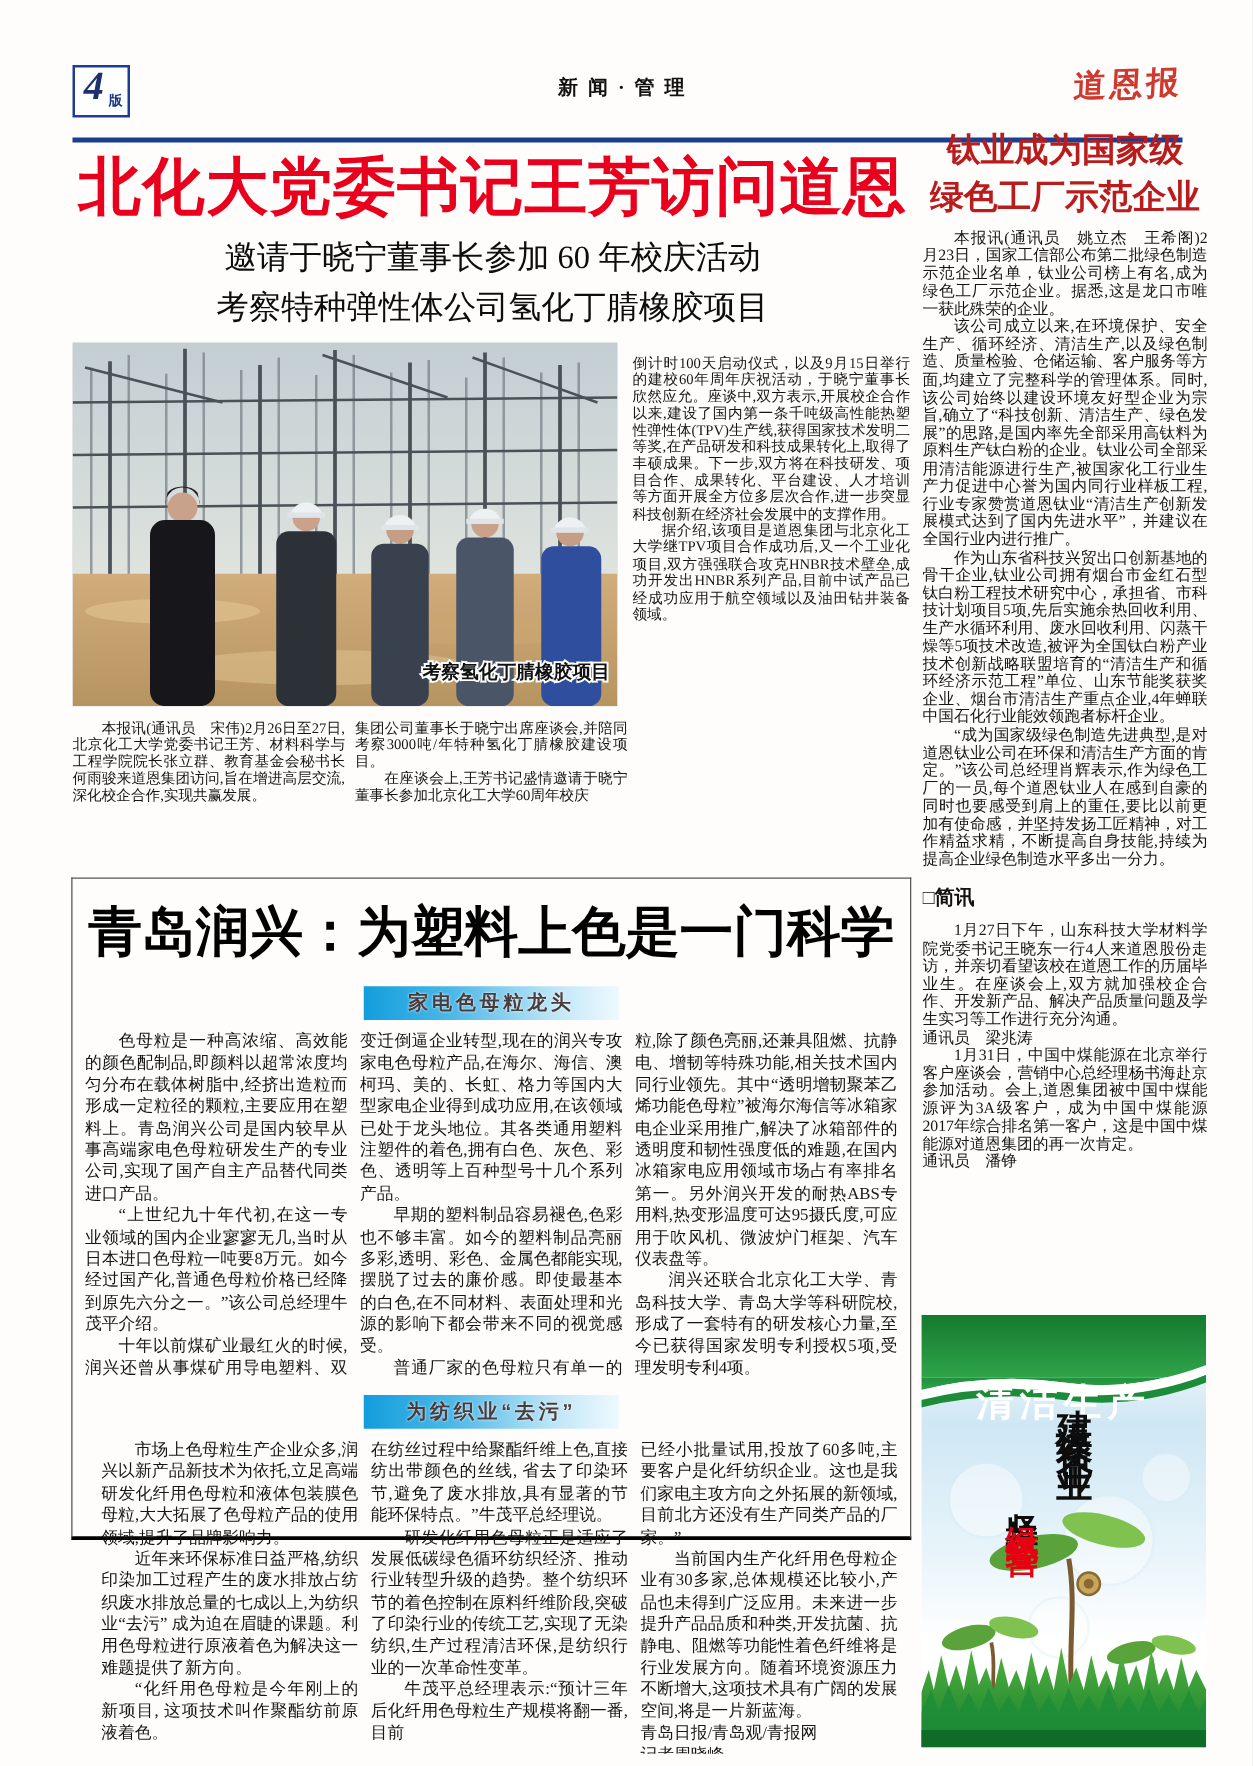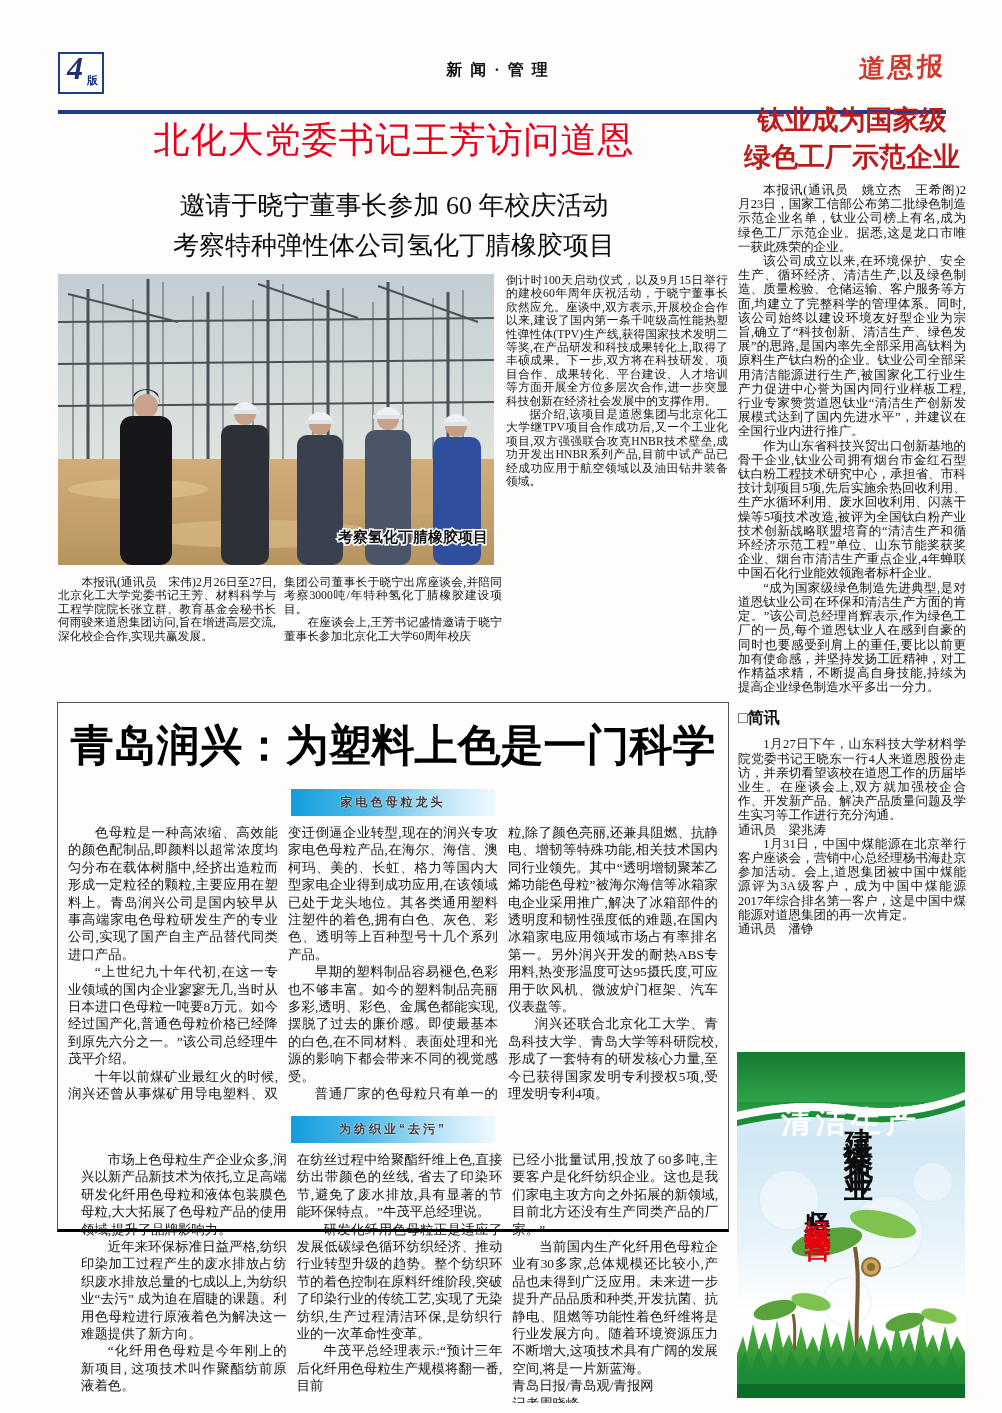--- a/index.html
+++ b/index.html
@@ -10,39 +10,39 @@
        border:2px solid #1b3e8e;box-sizing:border-box;}
   .pagenum{position:absolute;left:7px;top:-4px;font-size:32px;font-style:italic;font-weight:bold;color:#1c2f6e;}
   .pagelabel{position:absolute;right:4px;bottom:4px;font-size:11px;font-weight:bold;color:#16357e;}
   .section-title{position:absolute;left:0;right:0;top:60px;text-align:center;font-size:16px;
        font-weight:bold;letter-spacing:8px;color:#111;}
   .masthead{position:absolute;right:56px;top:50px;font-size:26px;font-weight:bold;color:#cf3a30;
        transform:skewX(-5deg) rotate(-2deg);letter-spacing:3px;}
   .header-rule{position:absolute;left:58px;right:56px;top:110px;height:4px;background:#1b3e8e;}
   
   .lead-headline{position:absolute;left:58px;top:116px;width:672px;text-align:center;
-       font-family:"Liberation Sans","DejaVu Sans",sans-serif;font-weight:400;font-size:36px;
+       font-family:"Liberation Sans","DejaVu Sans",sans-serif;font-weight:700;font-size:50px;
        color:#e8001c;letter-spacing:1px;white-space:nowrap;}
   .deck{position:absolute;left:58px;top:186px;width:672px;text-align:center;font-size:26px;
        line-height:40px;color:#0d0d0d;}
   .photo{position:absolute;left:58px;top:274px;width:436px;height:291px;background:#cfd4d2;overflow:hidden;}
   .photo svg{display:block;width:100%;height:100%;}
   .body-text p{margin:0;text-indent:2em;text-align:justify;}
   .body-text p.noindent{text-indent:0;}
   .lead-body{font-size:11.7px;line-height:13.4px;color:#151515;}
   .lead-col1{position:absolute;left:58px;top:576px;width:218px;height:92px;overflow:hidden;}
   .lead-col2{position:absolute;left:284px;top:576px;width:218px;height:92px;overflow:hidden;}
-  .lead-col3{position:absolute;left:506px;top:274px;width:222px;height:396px;overflow:hidden;}
+  .lead-col3{position:absolute;left:506px;top:284px;width:222px;height:396px;overflow:hidden;}
   
   .rx-box{position:absolute;left:57px;top:702px;width:672px;height:530px;box-sizing:border-box;
        border:1px solid #555;border-bottom:3px solid #000;background:#fffdfb;padding:0 10px;}
   .rx-headline{margin:14px 0 0 0;text-align:center;font-family:"Liberation Sans","DejaVu Sans",sans-serif;
        font-weight:900;font-size:43px;color:#000;letter-spacing:0;white-space:nowrap;}
   .rx-banner{width:204px;height:27px;margin:14px auto 8px auto;line-height:27px;text-align:center;
-       font-family:"Liberation Sans","DejaVu Sans",sans-serif;font-weight:bold;font-size:12px;
+       font-family:"Liberation Sans","DejaVu Sans",sans-serif;font-weight:bold;font-size:16px;
        color:#4a3c3c;letter-spacing:3px;text-shadow:0 0 2px #ffffff;
        background:linear-gradient(90deg,#129ddc 0%,#4db8e8 35%,#bfe6f7 75%,#eef9ff 100%);}
   .rx-cols{display:flex;gap:10px;}
   .rx-cols .col{flex:1 1 0;overflow:hidden;}
   .rx-body{font-size:13.4px;line-height:17.4px;color:#151515;}
   .rx-cols.s1{height:278px;}
   .rx-cols.s2{height:252px;margin-left:13px;}
   .rx-byline{text-align:right;padding-right:14px;text-indent:0 !important;}
   
   .right-col{position:absolute;left:738px;top:102px;width:228px;height:948px;overflow:hidden;}

